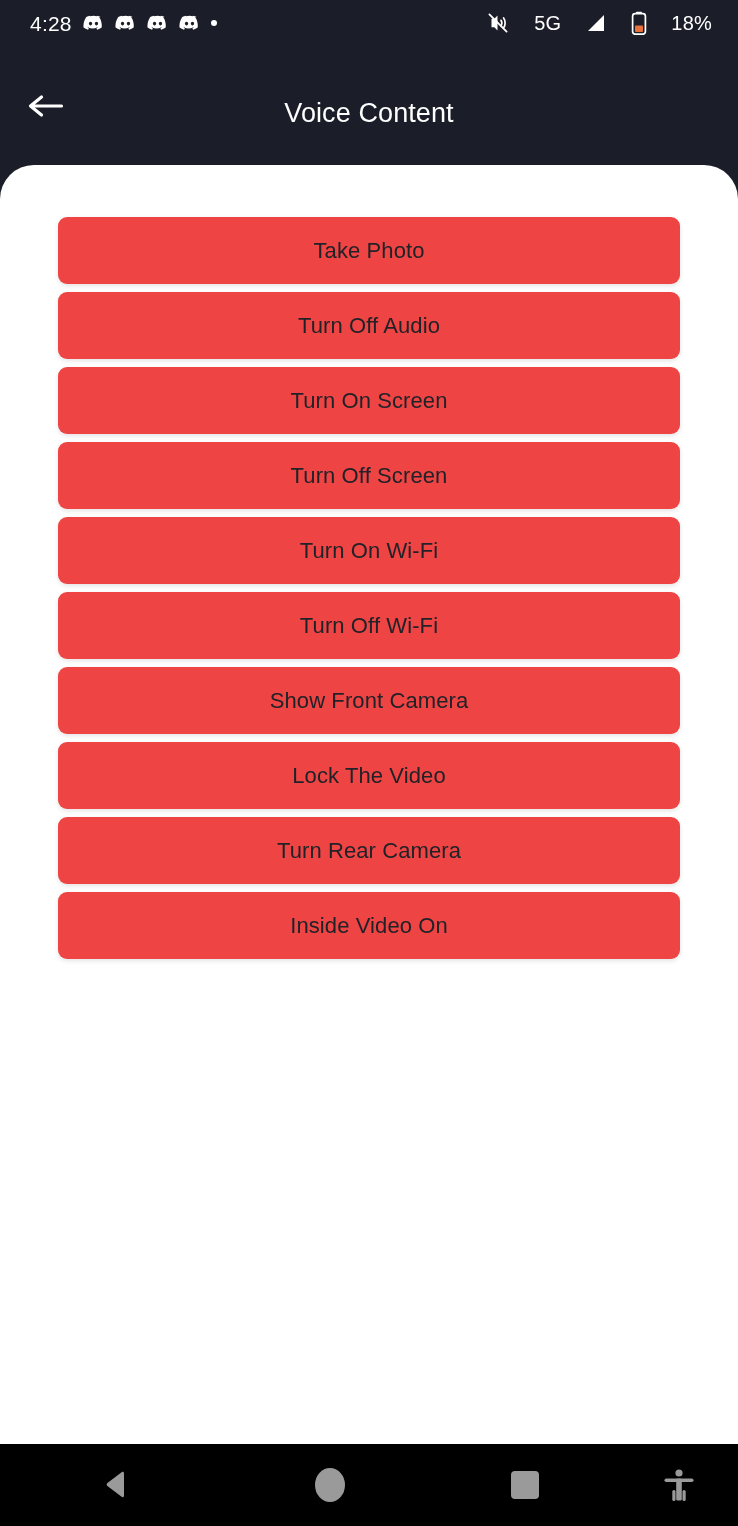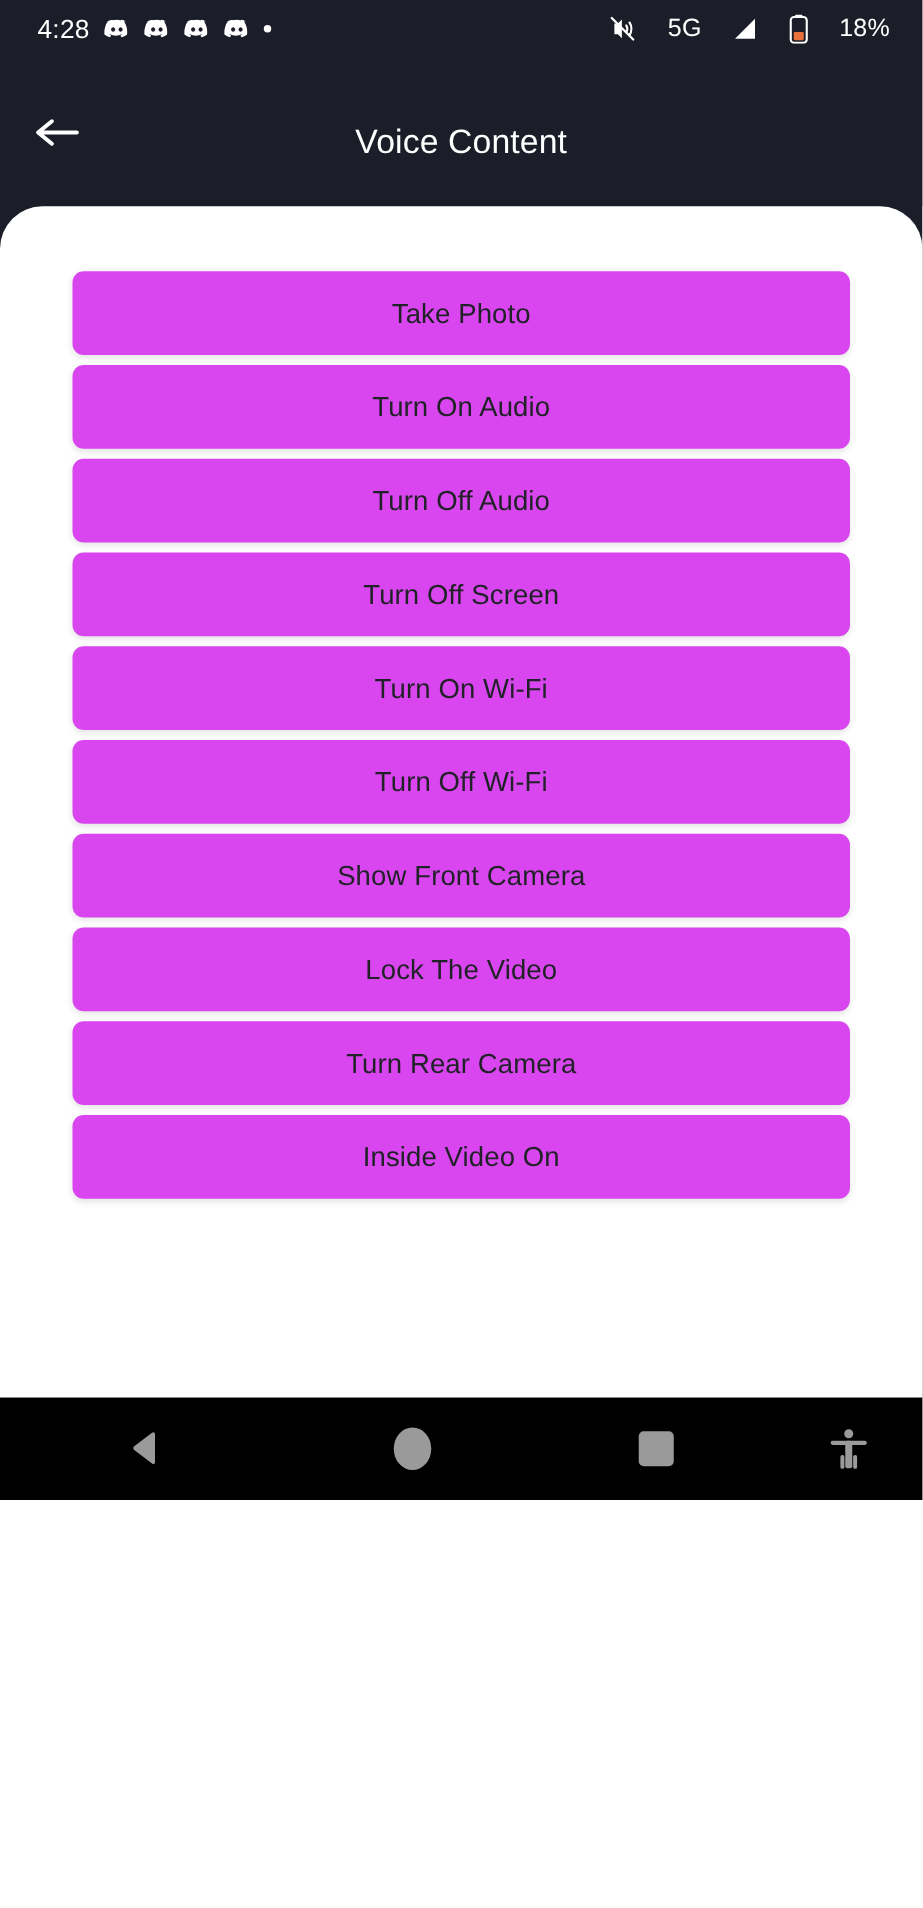--- a/index.html
+++ b/index.html
@@ -8,21 +8,21 @@
     width:738px;
     height:1526px;
     overflow:hidden;
     background:#ffffff;
     font-family:"Liberation Sans", sans-serif;
   }
 
   .phone {
     position:relative;
     width:738px;
-    height:1200px;
+    height:1526px;
     background:#1b1e28;
     display:flex;
     flex-direction:column;
   }
 
   
   .status-bar {
     height:46px;
     flex:0 0 46px;
     background:#1b1e28;
@@ -92,21 +92,21 @@
 
   .command-list {
     padding:52px 58px 0 58px;
     display:flex;
     flex-direction:column;
     gap:8px;
   }
 
   .command-card {
     height:67px;
-    background:#d946ef;
+    background:#ef4444;
     border-radius:9px;
     display:flex;
     align-items:center;
     justify-content:center;
     box-shadow:0 2px 5px rgba(0,0,0,0.11);
     cursor:pointer;
     user-select:none;
   }
   .command-label {
     font-size:22px;
@@ -218,24 +218,24 @@
     <div class="header-title">Voice Content</div>
   </div>
 
   <div class="sheet">
     <div class="command-list">
 
       <div class="command-card">
         <span class="command-label">Take Photo</span>
       </div>
       <div class="command-card">
-        <span class="command-label">Turn On Audio</span>
-      </div>
-      <div class="command-card">
         <span class="command-label">Turn Off Audio</span>
+      </div>
+      <div class="command-card">
+        <span class="command-label">Turn On Screen</span>
       </div>
       <div class="command-card">
         <span class="command-label">Turn Off Screen</span>
       </div>
       <div class="command-card">
         <span class="command-label">Turn On Wi-Fi</span>
       </div>
       <div class="command-card">
         <span class="command-label">Turn Off Wi-Fi</span>
       </div>

